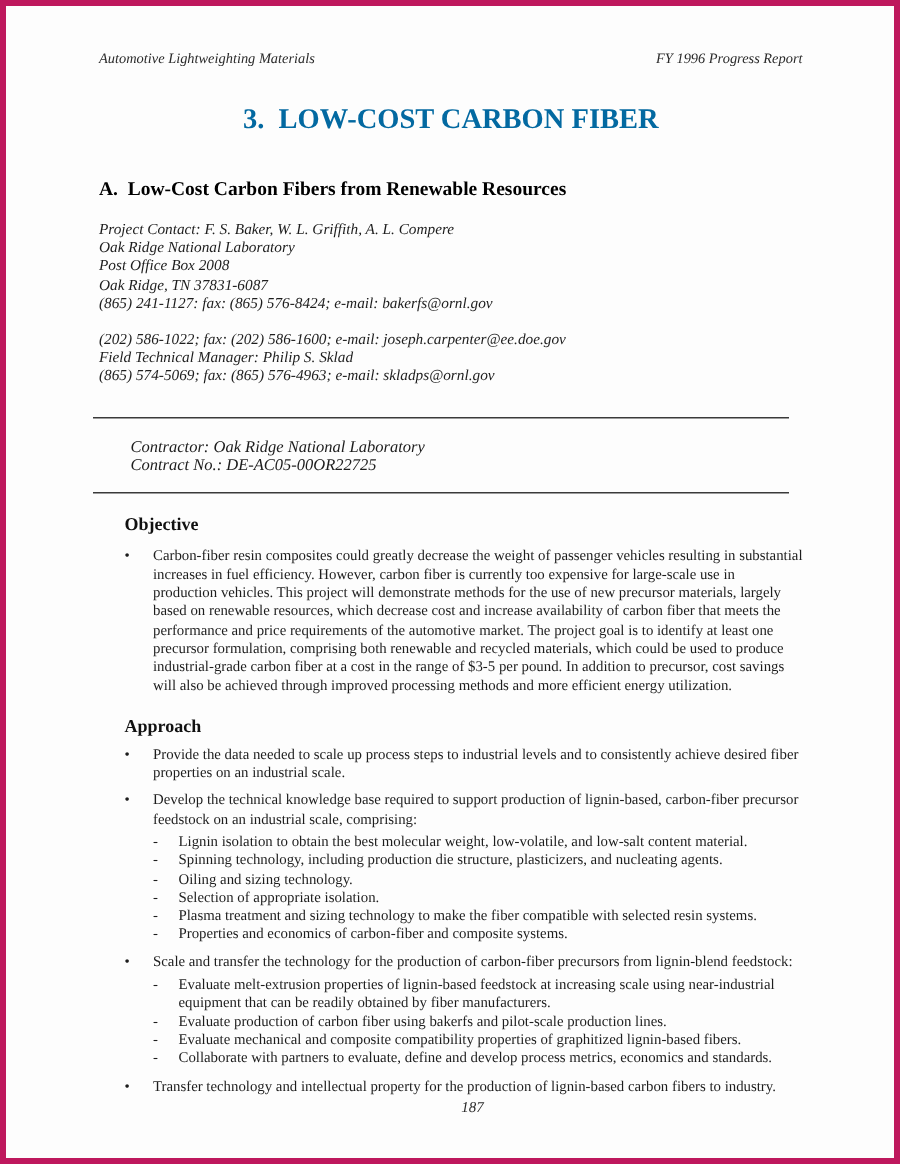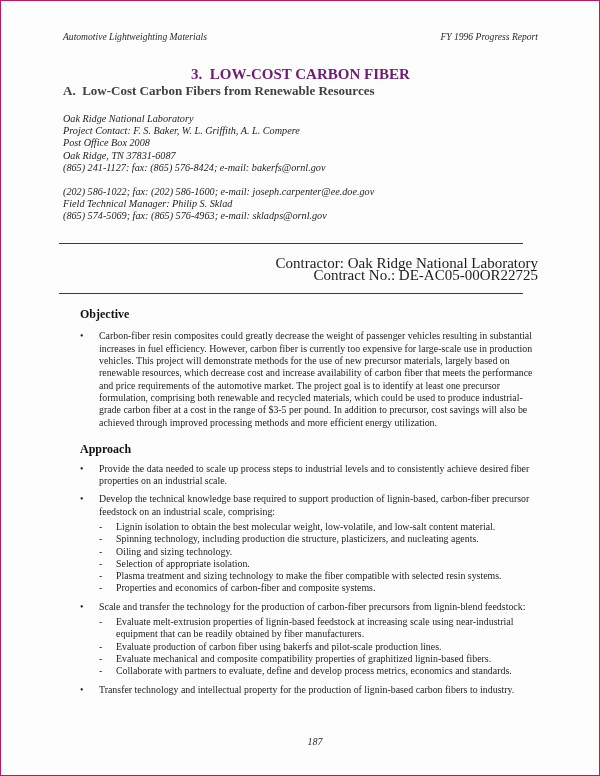--- a/index.html
+++ b/index.html
@@ -1,48 +1,48 @@
 <!DOCTYPE html>
 <html><head>
 <meta charset="utf-8">
 <style>
   html, body { margin: 0; padding: 0; background: #ffffff; }
   .page {
     width: 600px; height: 776px;
     box-sizing: border-box;
     background: #fdfdfd;
-    border: 1px solid #be185d;
+    border: 4px solid #be185d;
     position: relative;
     font-family: "Liberation Serif", serif;
     color: #1d1d1d;
     padding: 30px 61px 0 62px;
     overflow: hidden;
   }
   .running-header {
     display: flex; justify-content: space-between;
     font-style: italic; font-size: 9.6px; color: #2a2a2a;
   }
   .chapter-title {
-    text-align: center; font-weight: bold; font-size: 15px;
-    margin-top: 24px; white-space: pre-wrap; color: #701a75;
+    text-align: center; font-weight: bold; font-size: 19px;
+    margin-top: 24px; white-space: pre-wrap; color: #0369a1;
   }
   .section-title {
     font-weight: bold; font-size: 13px;
-    white-space: pre-wrap; color: #404040;
+    margin-top: 27px; white-space: pre-wrap; color: #000000;
   }
   .contact-block { font-style: italic; font-size: 10.2px; line-height: 12.2px; margin-top: 14px; }
   .managers-block { font-style: italic; font-size: 10.2px; line-height: 12.2px; margin-top: 12px; }
   .rule {
     border: none; border-top: 1px solid #3a3a3a;
     width: 464px; margin: 20px 0 0 -4px; height: 0;
   }
   .rule-2 { margin-top: 12px; }
   .contractor-block {
-    font-size: 15px; line-height: 12.4px;
-    margin-top: 13px; padding-left: 21px; text-align: right;
+    font-style: italic; font-size: 11px; line-height: 12.4px;
+    margin-top: 13px; padding-left: 21px;
   }
   .sub-heading {
     font-weight: bold; font-size: 12px; color: #111;
     margin-top: 13px; padding-left: 17px;
   }
   .body-text { font-size: 9.9px; line-height: 12.3px; }
   .bullet-item { display: flex; padding-left: 17px; margin-top: 8px; }
   .bullet-item .marker { width: 19px; flex-shrink: 0; }
   .bullet-item .b-text { flex: 1; }
   .dash-group { margin-top: 3px; }
@@ -63,22 +63,22 @@
   <div class="running-header">
     <span>Automotive Lightweighting Materials</span>
     <span>FY 1996 Progress Report</span>
   </div>
 
   <div class="chapter-title">3.  LOW-COST CARBON FIBER</div>
 
   <div class="section-title">A.  Low-Cost Carbon Fibers from Renewable Resources</div>
 
   <div class="contact-block">
+    <div>Project Contact: F. S. Baker, W. L. Griffith, A. L. Compere</div>
     <div>Oak Ridge National Laboratory</div>
-    <div>Project Contact: F. S. Baker, W. L. Griffith, A. L. Compere</div>
     <div>Post Office Box 2008</div>
     <div>Oak Ridge, TN 37831-6087</div>
     <div>(865) 241-1127: fax: (865) 576-8424; e-mail: bakerfs@ornl.gov</div>
   </div>
 
   <div class="managers-block">
     <div>(202) 586-1022; fax: (202) 586-1600; e-mail: joseph.carpenter@ee.doe.gov</div>
     <div>Field Technical Manager: Philip S. Sklad</div>
     <div>(865) 574-5069; fax: (865) 576-4963; e-mail: skladps@ornl.gov</div>
   </div>

